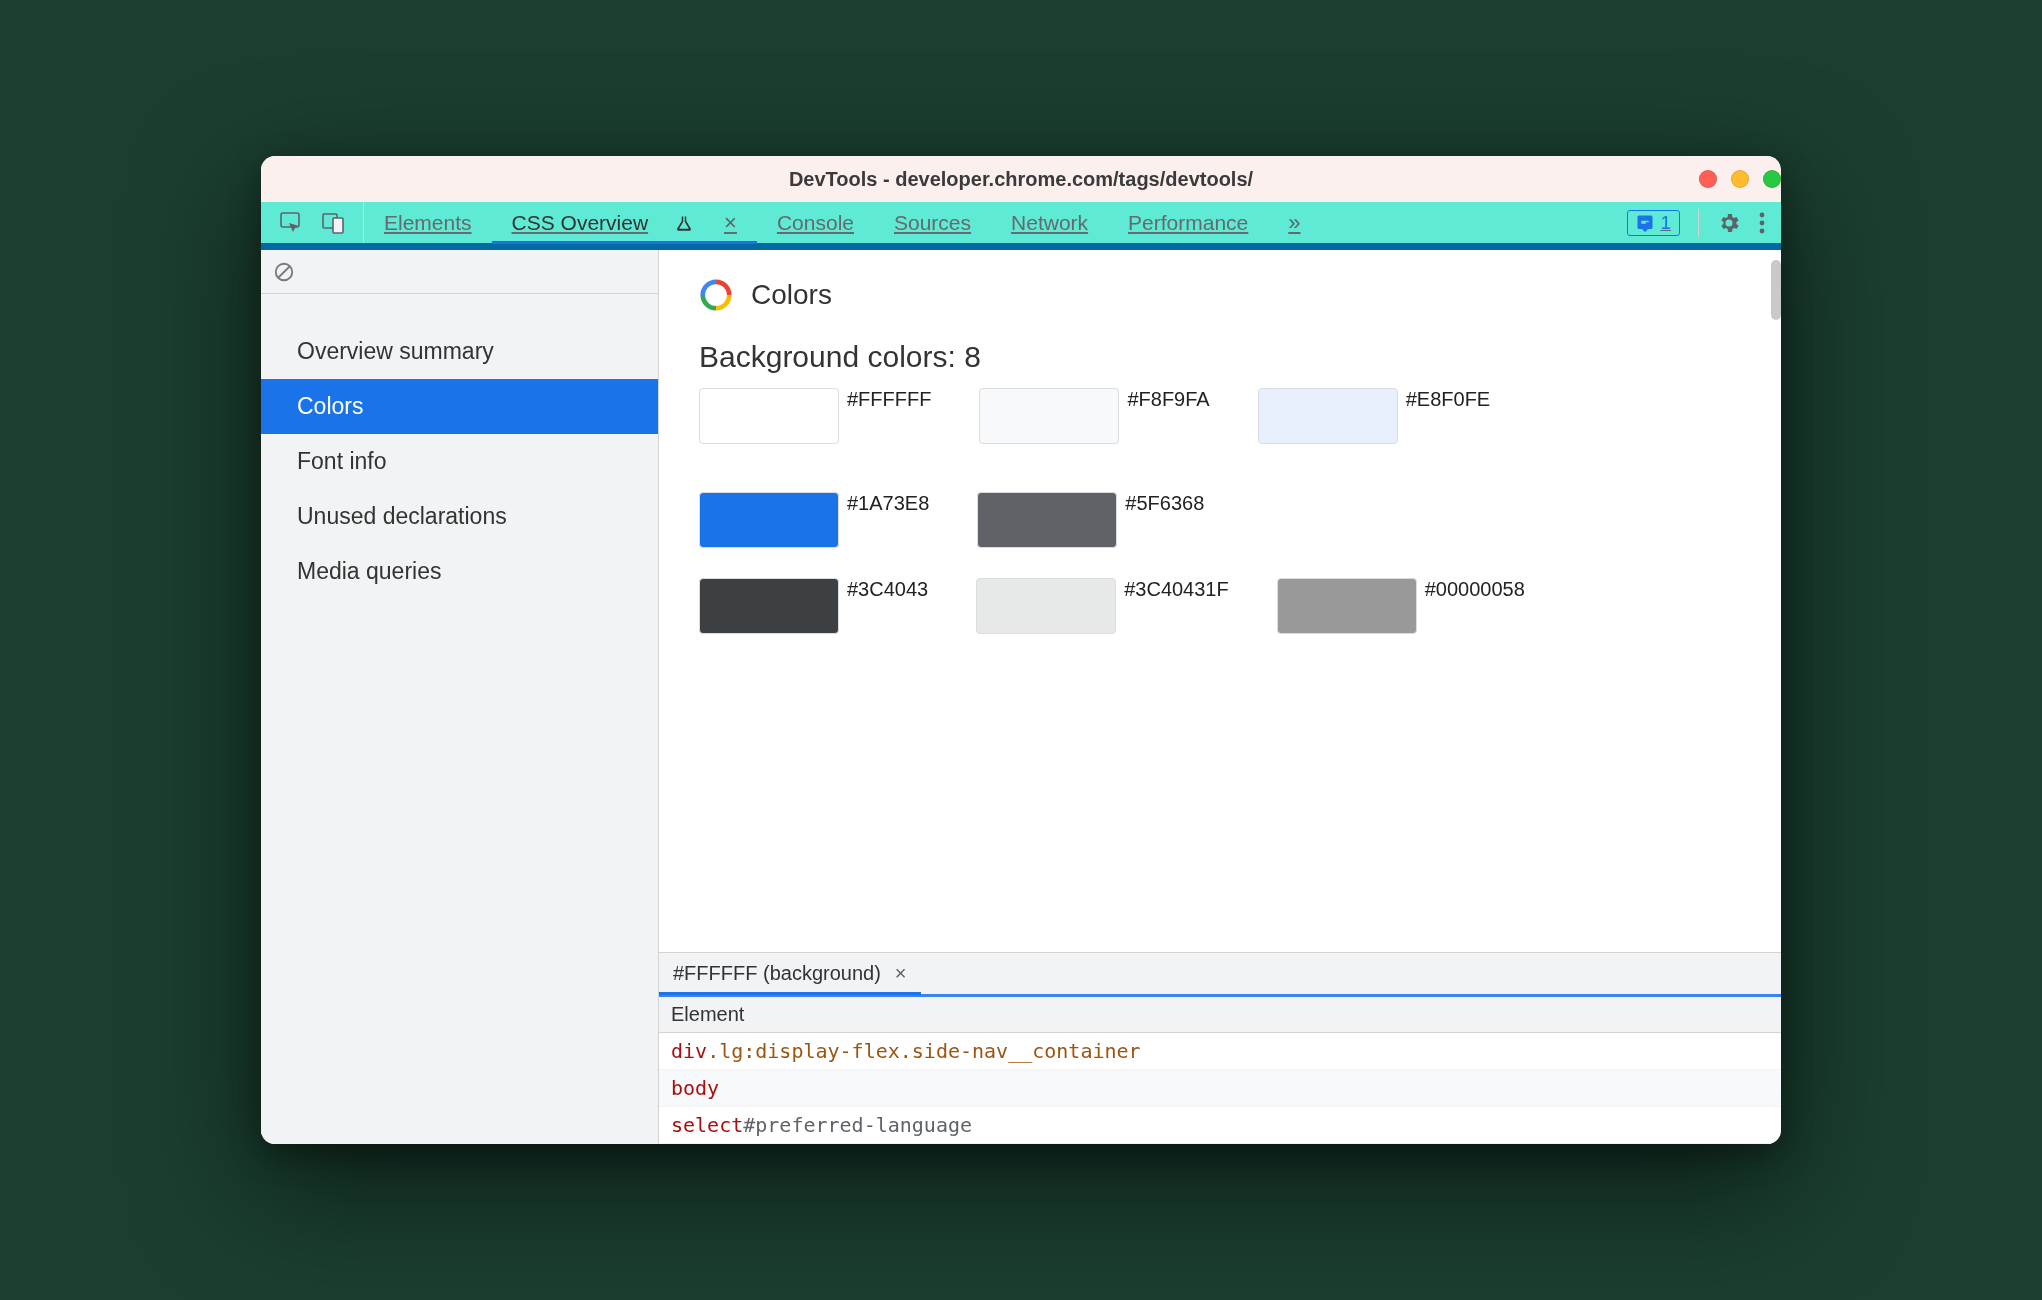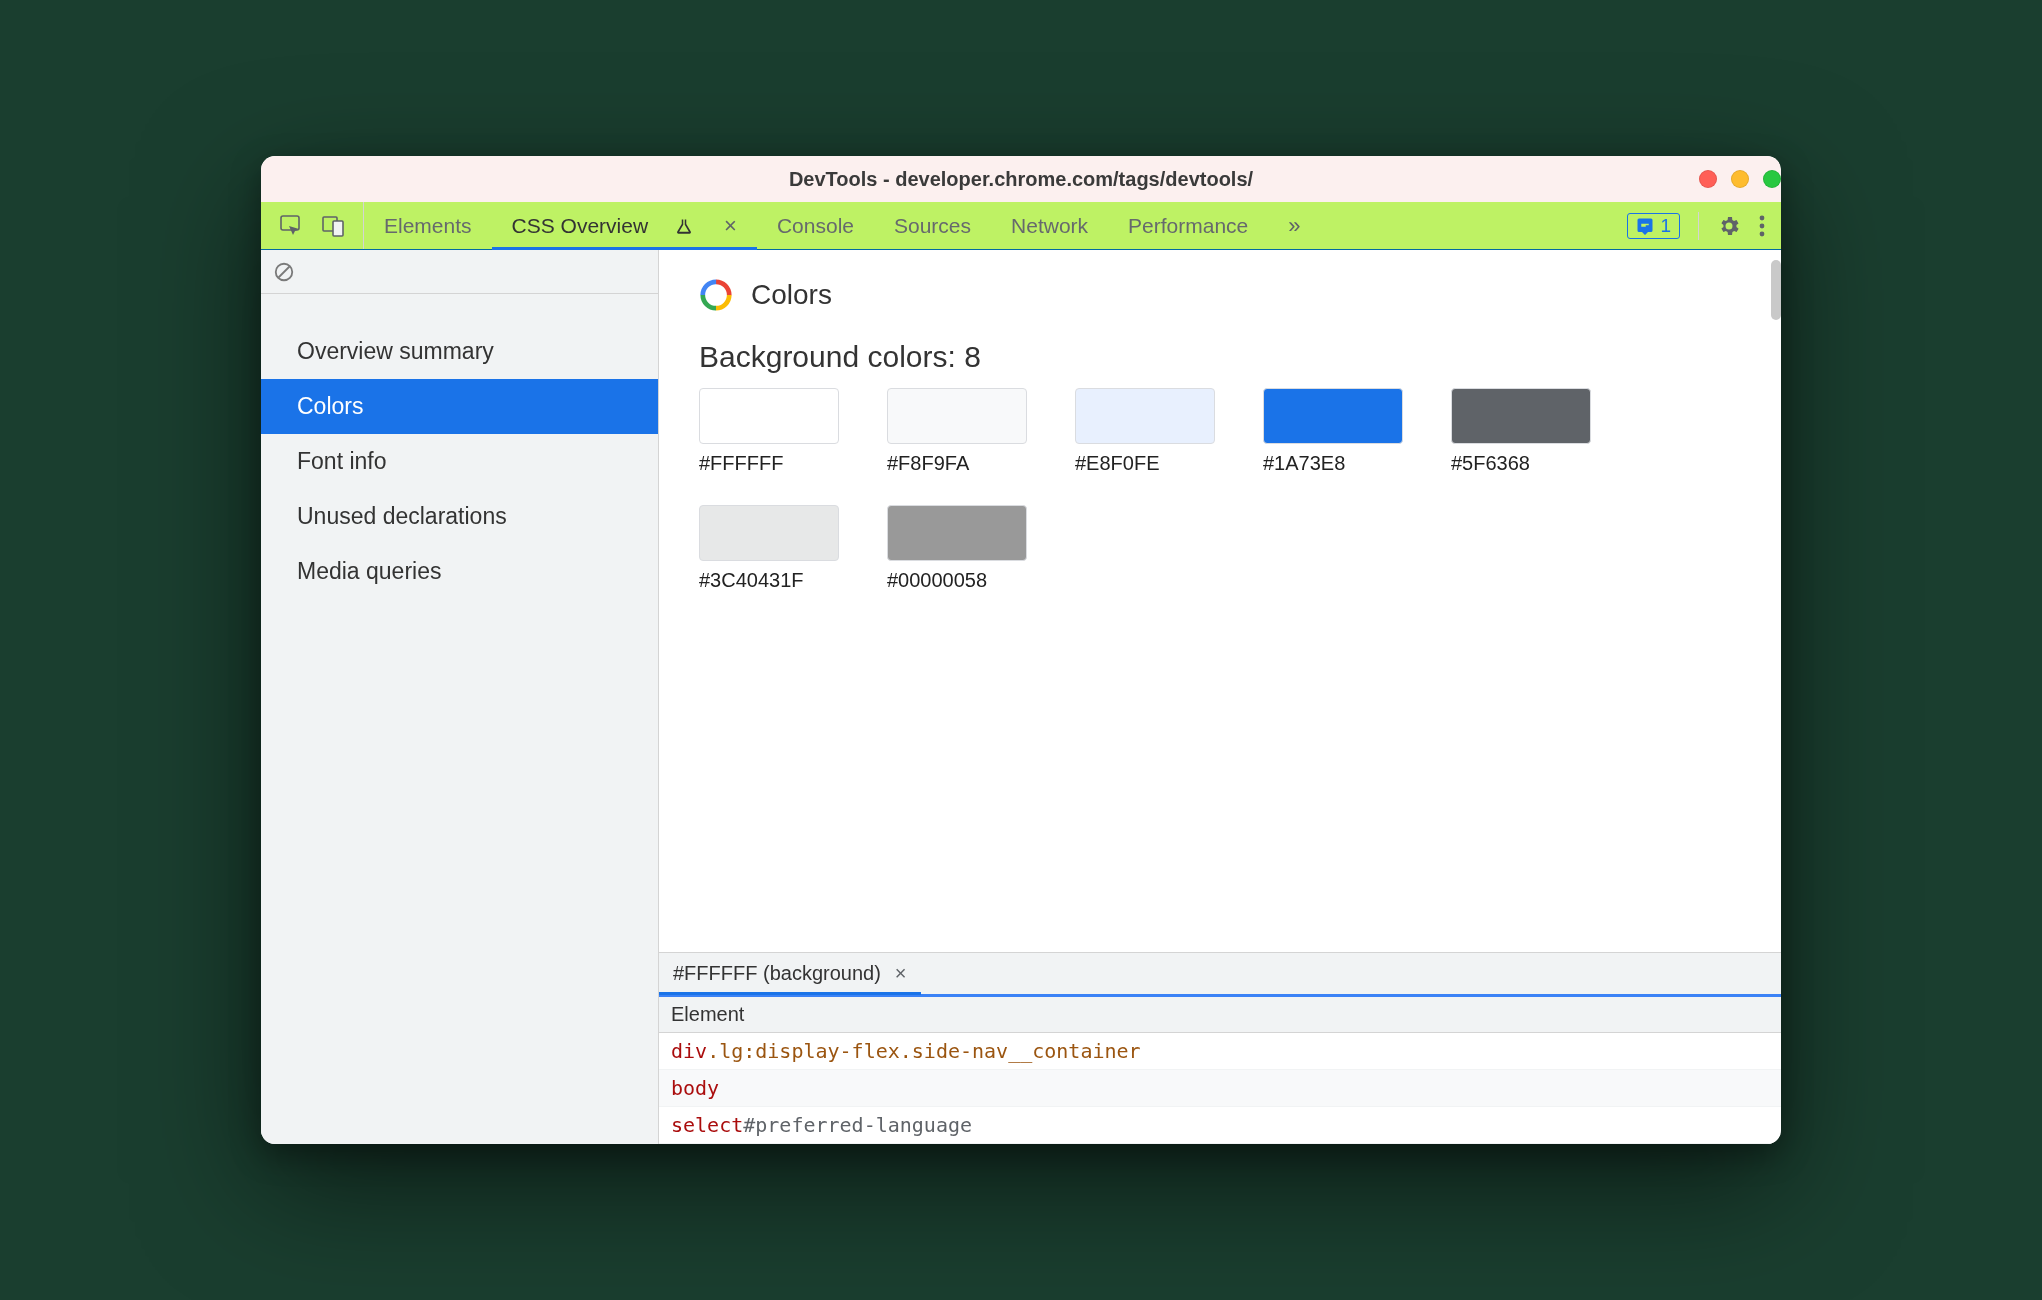--- a/index.html
+++ b/index.html
@@ -52,24 +52,25 @@
     text-align: center;
     font-size: 20px;
     font-weight: 600;
     color: #3a3a3a;
     pointer-events: none;
   }
   .tabbar {
     display: flex;
     align-items: center;
     height: 48px;
-    border-bottom: 1px solid #0369a1;
-    background: #bef264;
+    border-bottom: 7px solid #0369a1;
+    background: #5eead4;
     font-size: 21px;
     color: #66696d;
+    text-decoration: underline;
   }
   .tabbar .ic-group { display: flex; align-items: center; gap: 18px; padding: 0 18px; border-right: 1px solid #d4d4d4; height: 100%; }
   .tabbar .tabs { display: flex; align-items: stretch; height: 100%; gap: 0; }
   .tab { display: flex; align-items: center; padding: 0 20px; height: 100%; cursor: pointer; position: relative; white-space: nowrap; }
   .tab.active { color: #333; font-weight: 500; gap: 19px; }
   .tab.active::after { content:""; position:absolute; left:0; right:0; bottom:-1px; height:3px; background:#1a73e8; }
   .tab .flask { margin-left: 8px; position: relative; top: 1px; }
   .tab .x { margin-left: 12px; font-size: 22px; color: #5f6368; }
   .tabbar .right { margin-left: auto; display: flex; align-items: center; gap: 18px; padding-right: 16px; height: 100%;}
   .badge {
@@ -89,21 +90,21 @@
   .side-list { padding-top: 30px; }
   .side-item { padding: 14px 36px; font-size: 23px; color: #333; cursor: pointer; }
   .side-item.active { background: #1a73e8; color: #fff; }
   .main { flex: 1; display: flex; flex-direction: column; min-width: 0; background: #fff; position: relative;}
   .main-scroll { flex: 1; overflow: hidden; padding: 20px 40px 10px 40px; position: relative;}
   .section-head { display: flex; align-items: center; gap: 18px; margin-top: 8px; margin-bottom: 28px;}
   .section-head svg { width: 34px; height: 34px; }
   .section-head h2 { font-size: 28px; font-weight: 400; color: #333; }
   .subhead { font-size: 30px; color: #333; margin-bottom: 14px; }
   .swatch-row { display: flex; gap: 48px; margin-bottom: 30px; flex-wrap: wrap;}
-  .swatch-col { display: flex; flex-direction: column; gap: 8px; }
+  .swatch-col { display: flex; flex-direction: row; gap: 8px; }
   .swatch { width: 140px; height: 56px; border-radius: 4px; border: 1px solid #dadce0; cursor: pointer;}
   .swatch-label { font-size: 20px; color: #222; font-weight: 500;}
   .detail-tabs { border-top: 1px solid #d4d4d4; background: #f1f3f4; display: flex; align-items:center; height: 42px; font-size: 20px; color: #333;}
   .detail-tab { padding: 0 14px; display:flex; align-items:center; height: 100%; position: relative;}
   .detail-tab.active::after { content:""; position:absolute; left:0; right:0; bottom:-1px; height:3px; background:#1a73e8; }
   .detail-tab .x { margin-left: 14px; color: #5f6368; font-size: 20px;}
   .table-head { background: #f1f3f4; border-top:3px solid #3b82f6; border-bottom:1px solid #d4d4d4; padding: 6px 12px; font-size:20px; color:#333;}
   .rows { font-family: Menlo, Consolas, monospace; font-size: 20px; }
   .row { padding: 6px 12px; border-bottom: 1px solid #f1f3f4; cursor: pointer;}
   .row:nth-child(even){ background:#f8f9fa; }
@@ -246,20 +247,24 @@
                   <div class="swatch" style="background: rgb(26, 115, 232);"></div>
                   <div class="swatch-label">#1A73E8</div>
                 </div>
                 <div class="swatch-col">
                   <div class="swatch" style="background: rgb(95, 99, 104);"></div>
                   <div class="swatch-label">#5F6368</div>
                 </div>
               </div>
               <div class="swatch-row">
                 <div class="swatch-col">
+                  <div class="swatch" style="background: rgb(60, 64, 67);"></div>
+                  <div class="swatch-label">#3C4043</div>
+                </div>
+                <div class="swatch-col">
                   <div class="swatch" style="background: rgba(60, 64, 67, 0.12);"></div>
                   <div class="swatch-label">#3C40431F</div>
                 </div>
                 <div class="swatch-col">
                   <div class="swatch" style="background: rgba(0, 0, 0, 0.4);"></div>
                   <div class="swatch-label">#00000058</div>
                 </div>
               </div>
             </div>
         </div>

